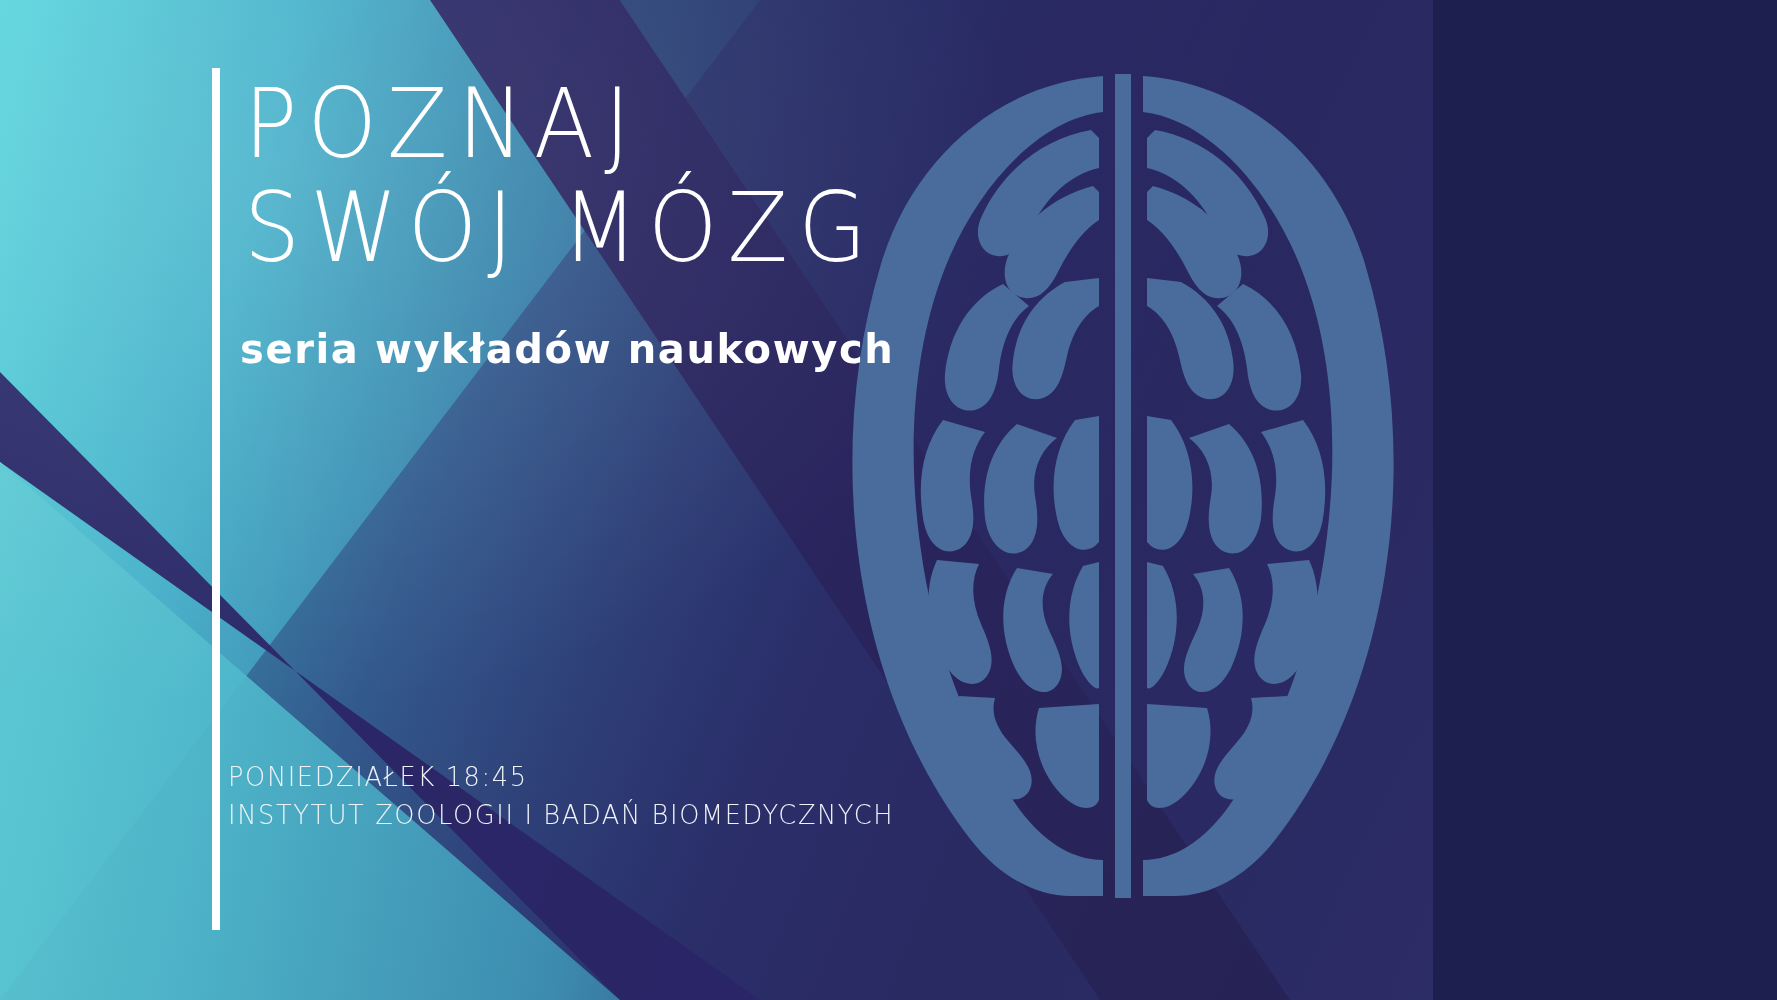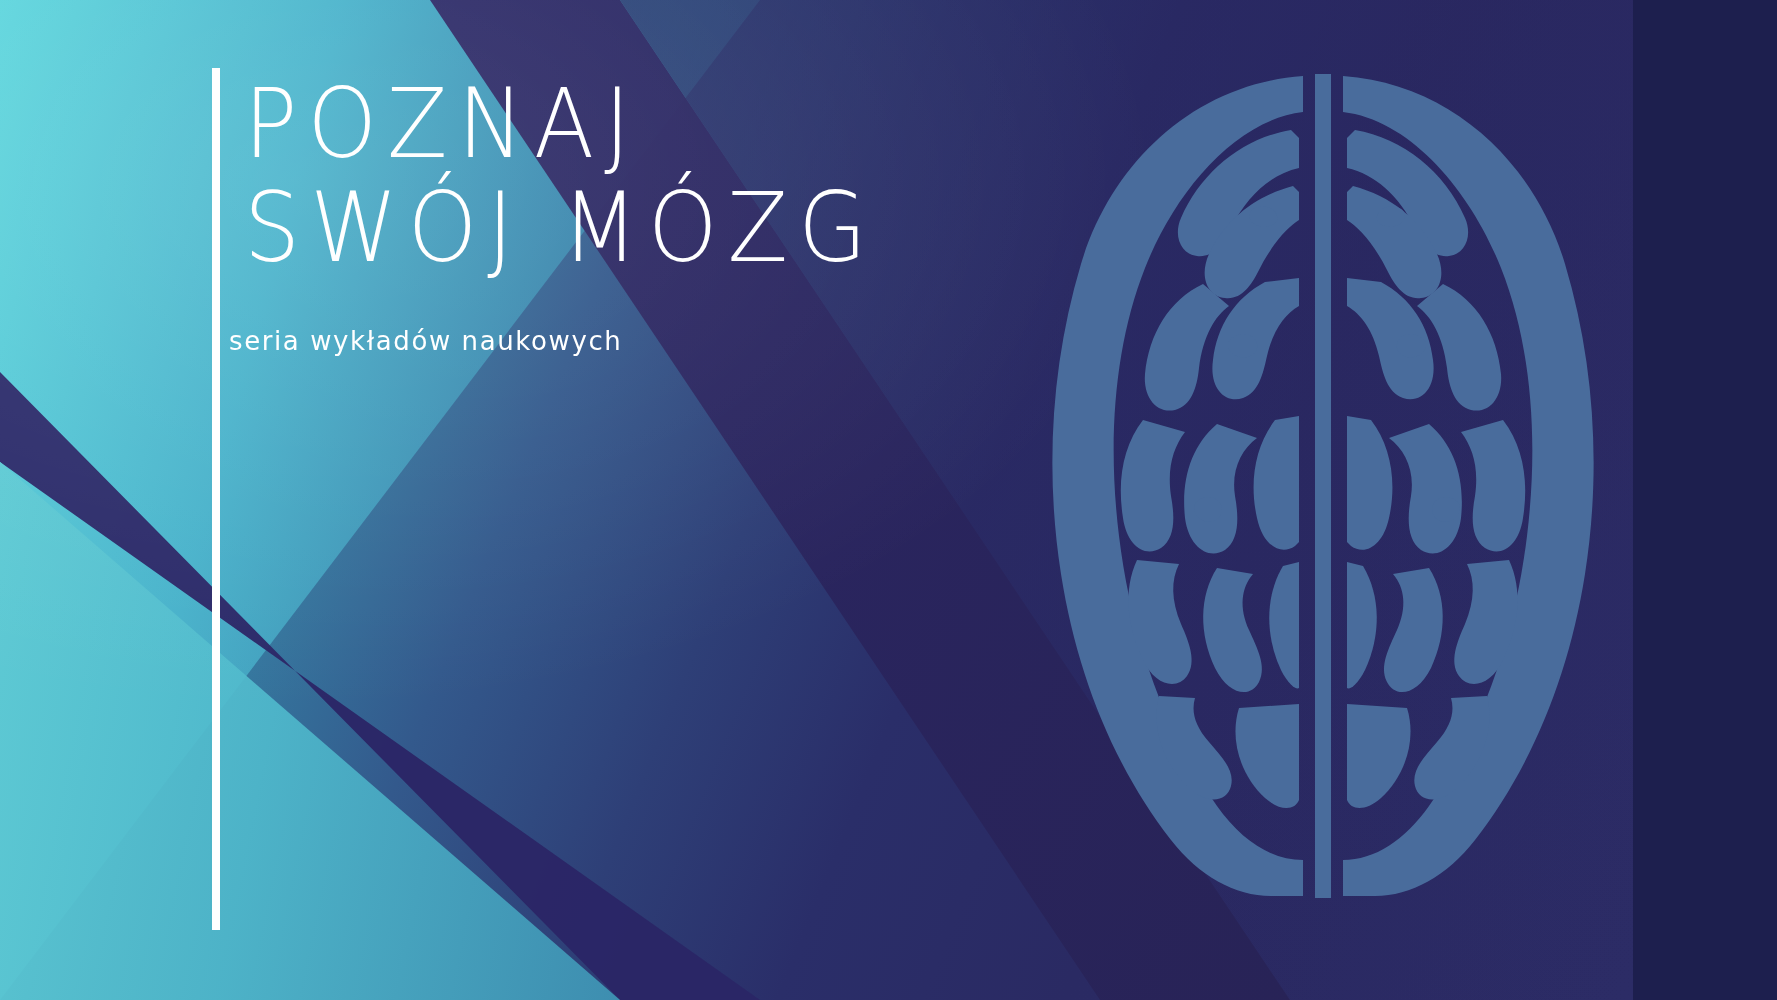--- a/index.html
+++ b/index.html
@@ -1,22 +1,21 @@
 <!DOCTYPE html>
 <html><head>
 <meta charset="utf-8">
 <style>
   html,body{margin:0;padding:0;background:#1d1f4e;}
   #poster{
     position:relative;
-    width:1589px;height:1000px;
+    width:1433px;height:1000px;
     overflow:hidden;
     font-family:"DejaVu Sans", sans-serif;
     background:#4d7c0f;
-    padding-left:44px;
   }
 
   
   .bg-base{
     position:absolute;inset:0;
     background:linear-gradient(112deg,
         #4ed3df 0%,
         #44c0d2 7%,
         #3a9fc0 15%,
         #35789f 25%,
@@ -92,24 +91,24 @@
     color:#fff;
     font-size:96px;
     line-height:104px;
     letter-spacing:11px;
     transform:scaleX(.92);
     transform-origin:left center;
     white-space:nowrap;
   }
   .subtitle{
     position:absolute;
-    left:229px;top:326px;
-    font-family:"DejaVu Sans", sans-serif;
-    font-weight:400;
-    font-size:26px;
+    left:240px;top:326px;
+    font-family:"DejaVu Sans", sans-serif;
+    font-weight:700;
+    font-size:40px;
     letter-spacing:1.6px;
     color:#ffffff;
     white-space:nowrap;
   }
 
   .talk-block{
     position:absolute;
     left:563px;top:440px;
     white-space:nowrap;
   }
@@ -238,14 +237,18 @@
   <div class="rule"></div>
 
   <div class="title-block">
     <div class="title-line">POZNAJ</div>
     <div class="title-line">SWÓJ MÓZG</div>
   </div>
 
   <div class="subtitle">seria wykładów naukowych</div>
 
 
+  <div class="footer">
+    <div class="footer-line">PONIEDZIAŁEK 18:45</div>
+    <div class="footer-line">INSTYTUT ZOOLOGII I BADAŃ BIOMEDYCZNYCH</div>
+  </div>
 
 </div>
 
 </body></html>

